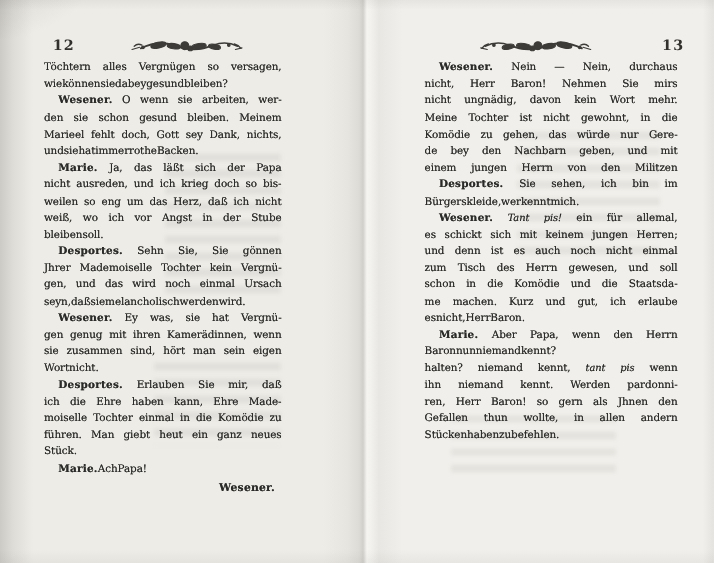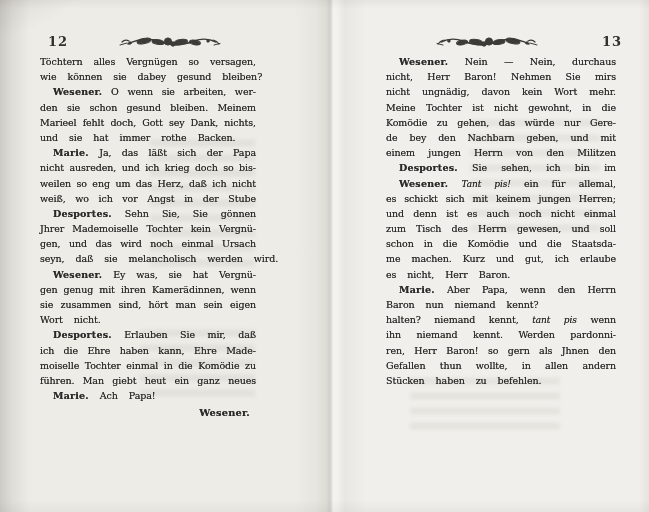--- a/index.html
+++ b/index.html
@@ -51,21 +51,21 @@
   .page-right .pagenum{right:-6px;}
   .orn{position:absolute;top:4px;left:50%;}
   .page-left .orn{transform:translateX(-50%) translateX(22px);}
   .page-right .orn{transform:translateX(-50%) translateX(-14px) scaleX(-1);}
 
   .textblock{position:relative;}
   .line{display:flex;align-items:baseline;height:15.2px;
     font-size:9.5px;letter-spacing:-0.1px;color:#2a2a28;
     text-shadow:0 0 .3px rgba(42,42,40,.75);}
   .line span{white-space:pre;}
-  .line{justify-content:flex-start;gap:11px;}
+  .line{justify-content:flex-start;gap:0;}
   .line.j{justify-content:space-between;gap:0;}
   .line.in{padding-left:13px;}
   .sp{font-weight:bold;letter-spacing:.2px;}
   .rm{font-style:italic;font-size:9px;}
   .catchword{margin-top:2px;text-align:right;padding-right:6px;
     font-size:9.8px;font-weight:bold;letter-spacing:.2px;color:#2a2a28;
     text-shadow:0 0 .3px rgba(42,42,40,.75);}
 </style>
 </head>
 <body>
@@ -190,20 +190,24 @@
         <div class="line j">
           <span>weiß,</span>
           <span>wo</span>
           <span>ich</span>
           <span>vor</span>
           <span>Angst</span>
           <span>in</span>
           <span>der</span>
           <span>Stube</span>
         </div>
+        <div class="line">
+          <span>bleiben</span>
+          <span>soll.</span>
+        </div>
         <div class="line j in">
           <span class="sp">Desportes.</span>
           <span>Sehn</span>
           <span>Sie,</span>
           <span>Sie</span>
           <span>gönnen</span>
         </div>
         <div class="line j">
           <span>Jhrer</span>
           <span>Mademoiselle</span>
@@ -283,20 +287,23 @@
           <span>zu</span>
         </div>
         <div class="line j">
           <span>führen.</span>
           <span>Man</span>
           <span>giebt</span>
           <span>heut</span>
           <span>ein</span>
           <span>ganz</span>
           <span>neues</span>
+        </div>
+        <div class="line">
+          <span>Stück.</span>
         </div>
         <div class="line in">
           <span class="sp">Marie.</span>
           <span>Ach</span>
           <span>Papa!</span>
         </div>
       </div>
     <div class="catchword">Wesener.</div>
   </div>
 
@@ -383,20 +390,26 @@
           <span>Militzen</span>
         </div>
         <div class="line j in">
           <span class="sp">Desportes.</span>
           <span>Sie</span>
           <span>sehen,</span>
           <span>ich</span>
           <span>bin</span>
           <span>im</span>
         </div>
+        <div class="line">
+          <span>Bürgerskleide,</span>
+          <span>wer</span>
+          <span>kennt</span>
+          <span>mich.</span>
+        </div>
         <div class="line j in">
           <span class="sp">Wesener.</span>
           <span class="rm">Tant</span>
           <span class="rm">pis!</span>
           <span>ein</span>
           <span>für</span>
           <span>allemal,</span>
         </div>
         <div class="line j">
           <span>es</span>

